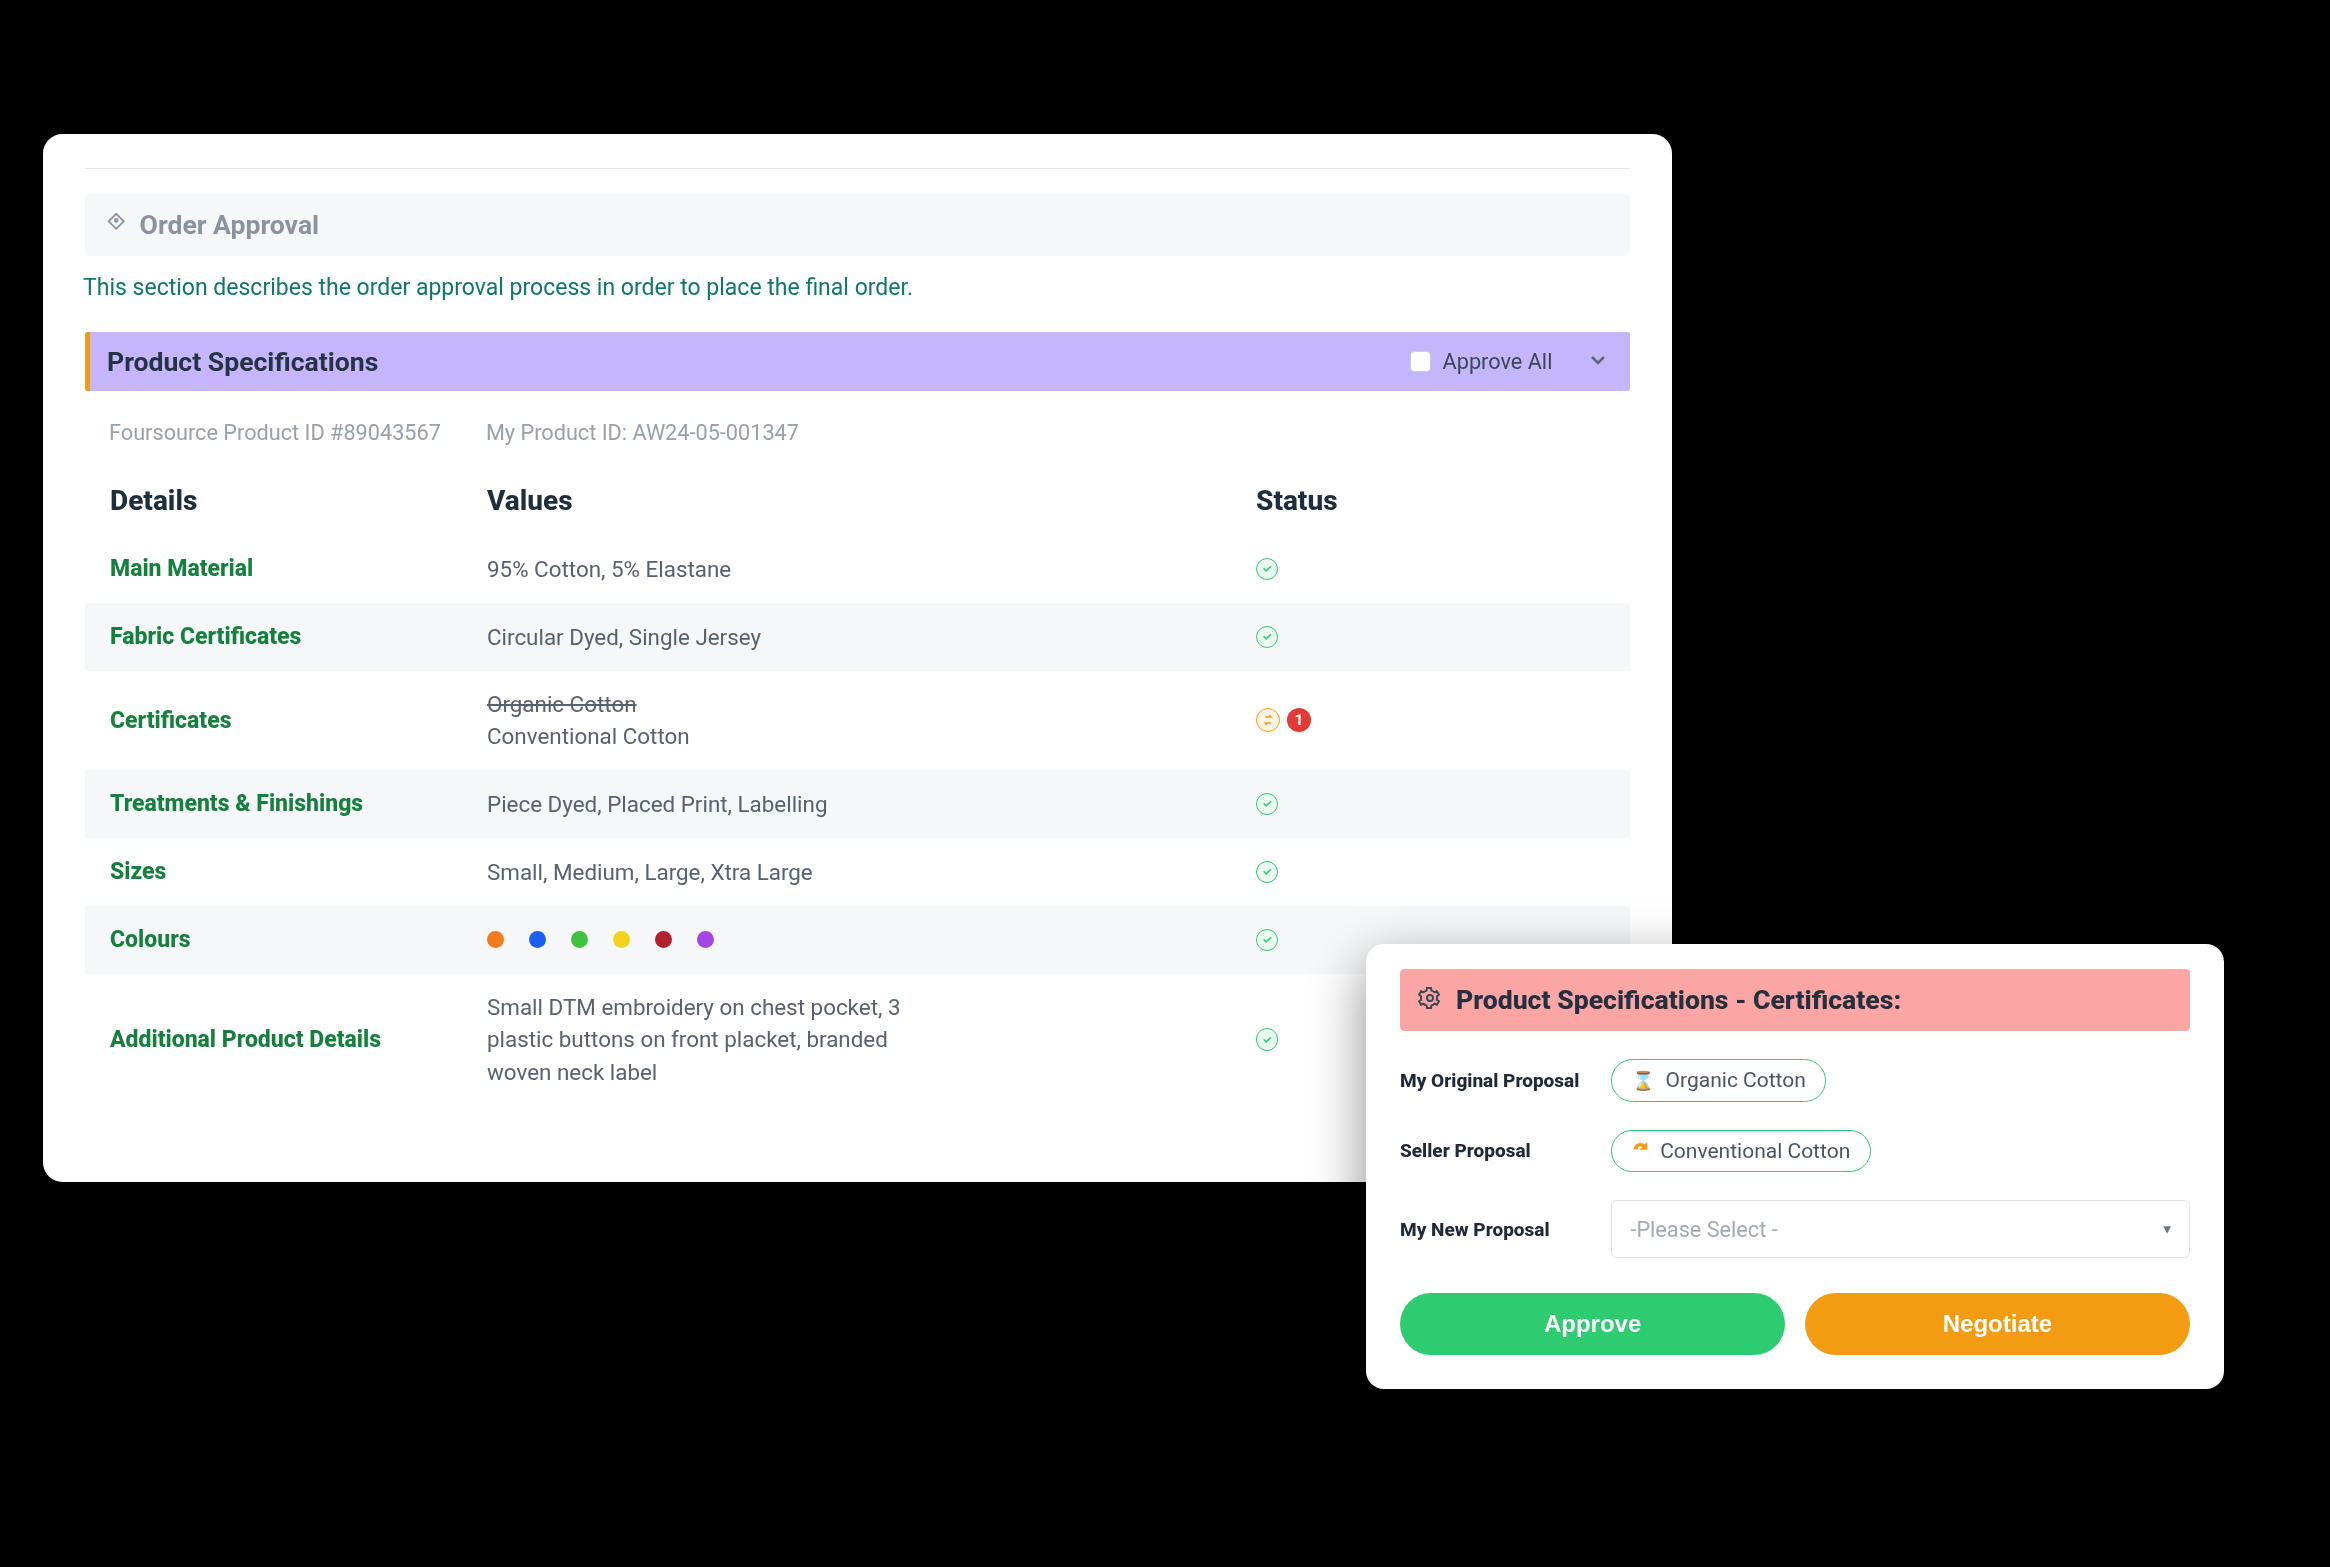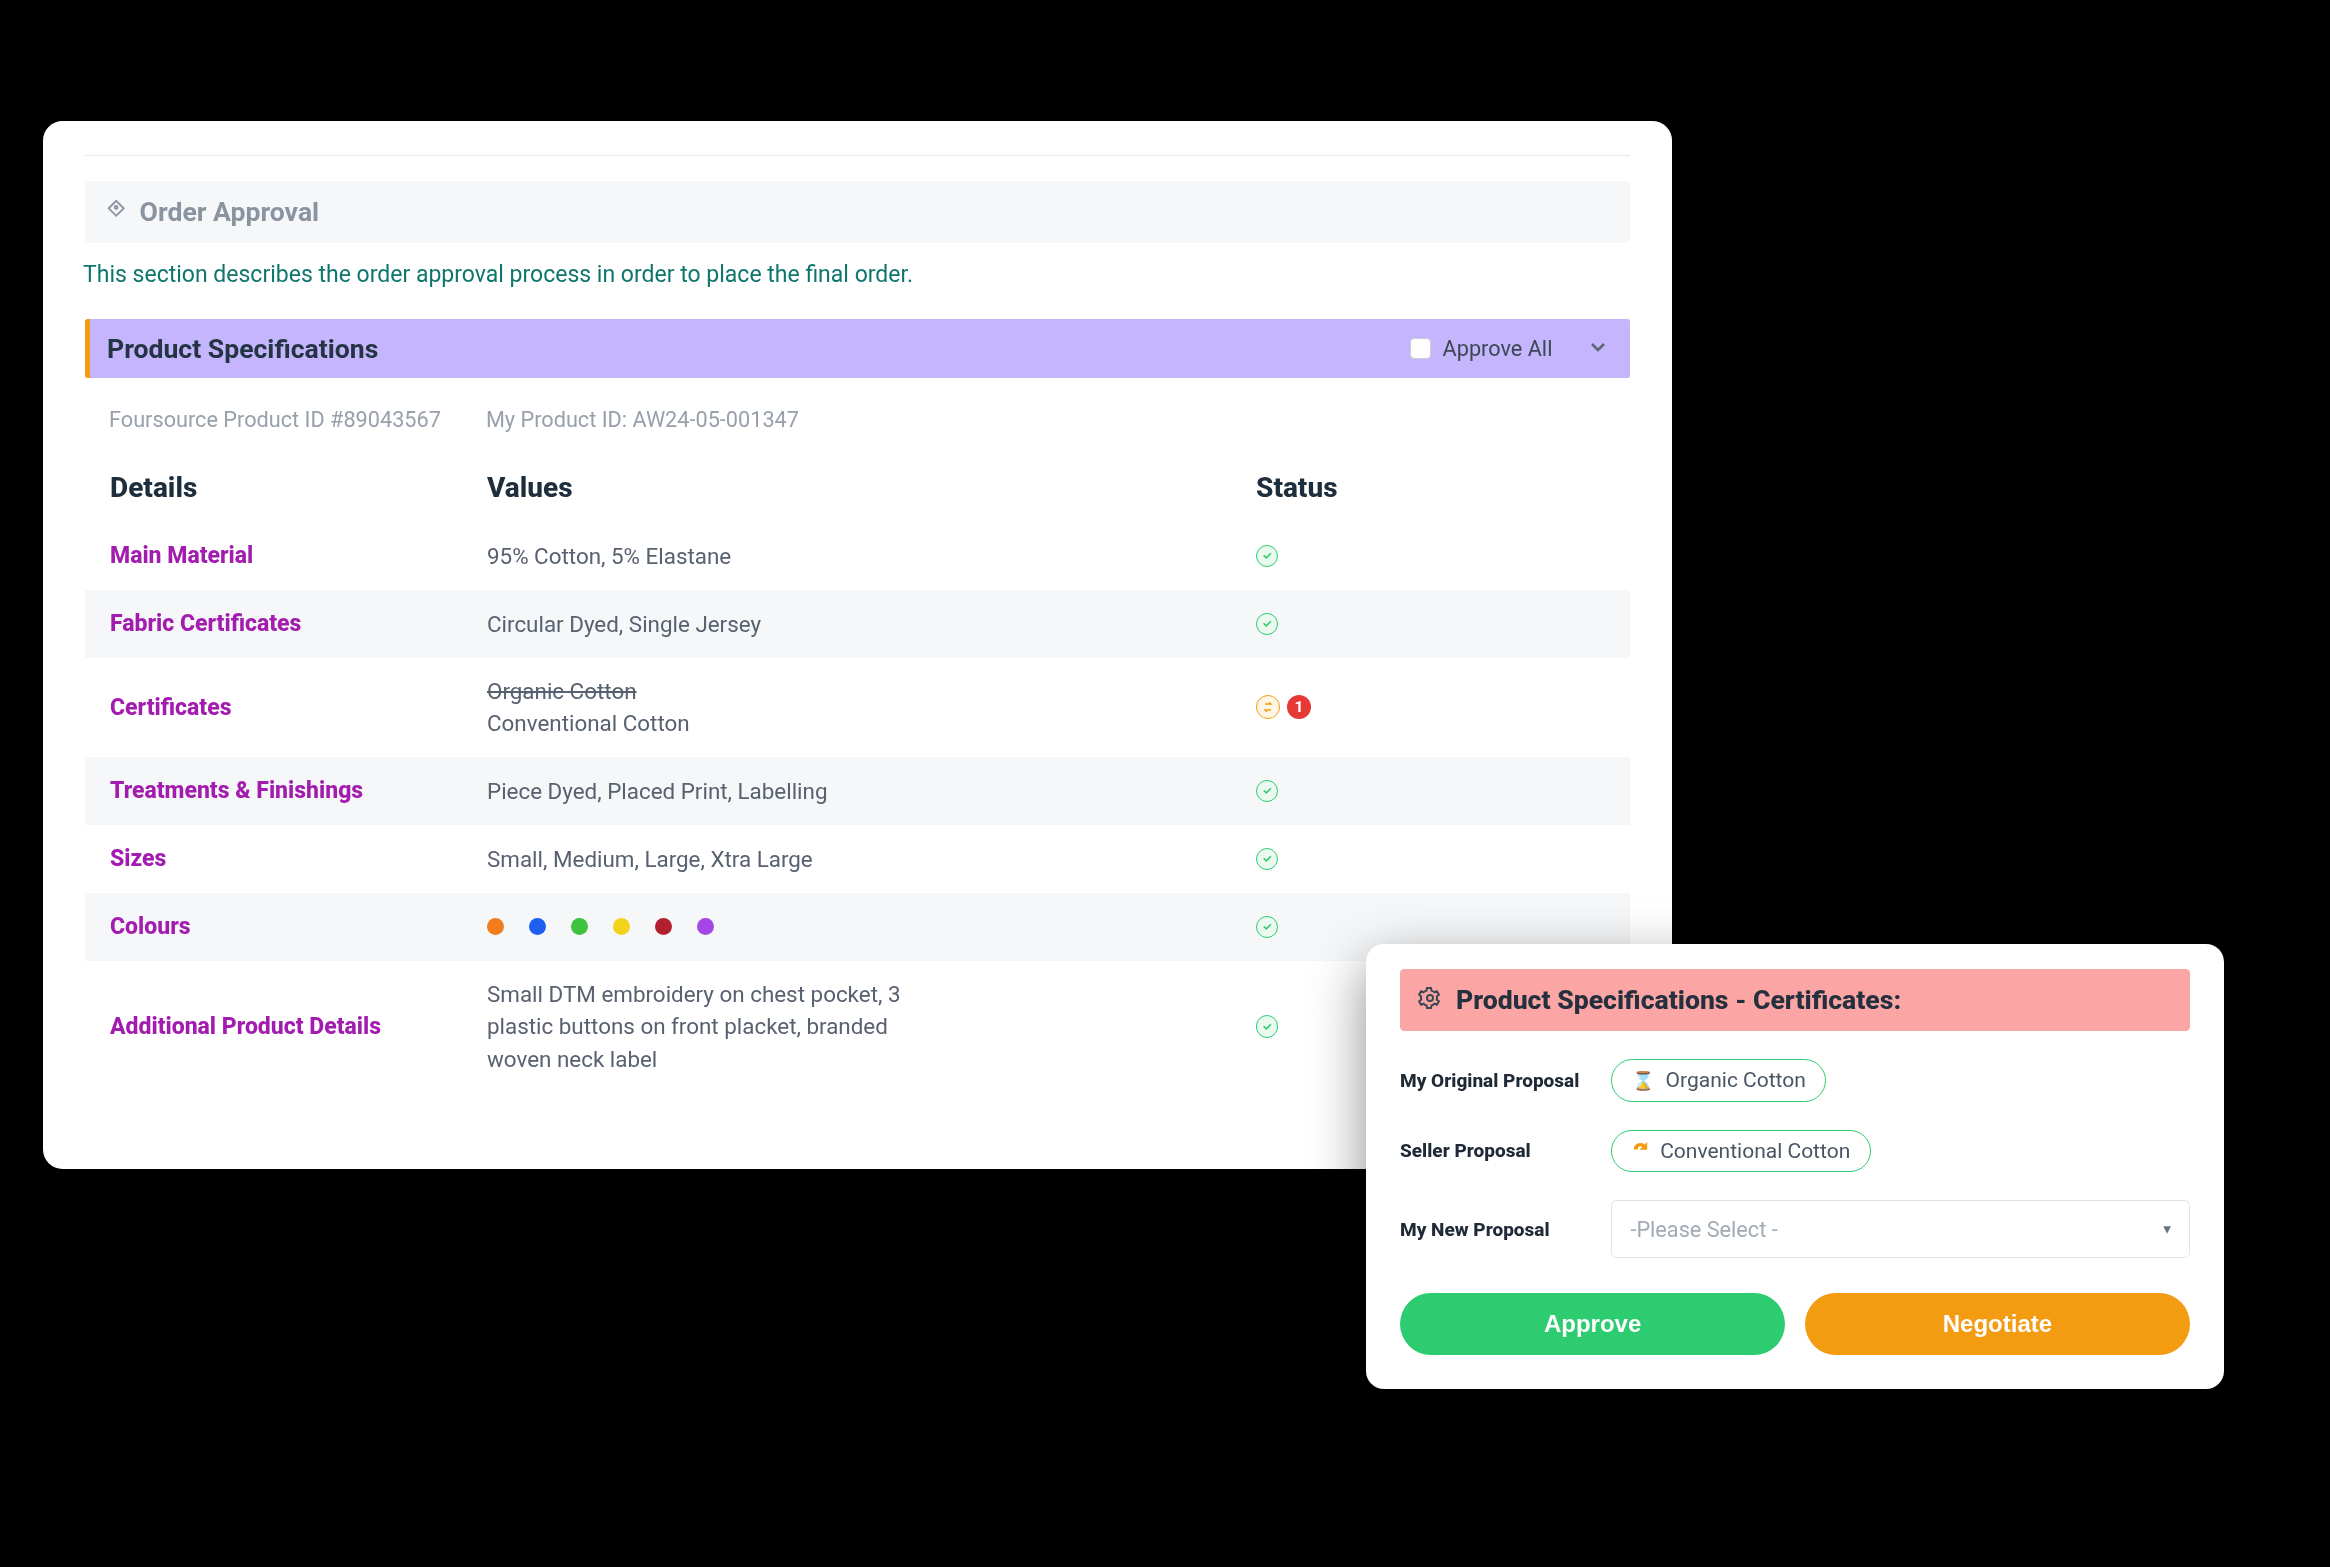--- a/index.html
+++ b/index.html
@@ -7,21 +7,21 @@
   font-family: -apple-system, BlinkMacSystemFont, "Segoe UI", Roboto, "Helvetica Neue", Arial, sans-serif;
   background: #000;
   width: 2330px;
   height: 1567px;
   position: relative;
 }
 
 
 .main-panel {
   position: absolute;
-  top: 121px;
+  top: 134px;
   left: 43px;
   width: 1629px;
   height: 1048px;
   background: #fff;
   border-radius: 19.6px;
   box-shadow: 0 14px 42px rgba(0,0,0,0.35);
   padding: 34px 0 0 0;
 }
 
 .divider-top {
@@ -111,21 +111,21 @@
 }
 .row {
   display: grid;
   grid-template-columns: 377px 769px 1fr;
   padding: 17px 25px;
   align-items: center;
   min-height: 68px;
 }
 .row.zebra { background: #f6f7f8; }
 .row .det {
-  color: #a21caf;
+  color: #15803d;
   font-size: 23px;
   font-weight: 800;
 }
 .row .val {
   color: #586170;
   font-size: 22.4px;
   line-height: 1.45;
 }
 .row .val .strike { text-decoration: line-through; }
 .row .status {

